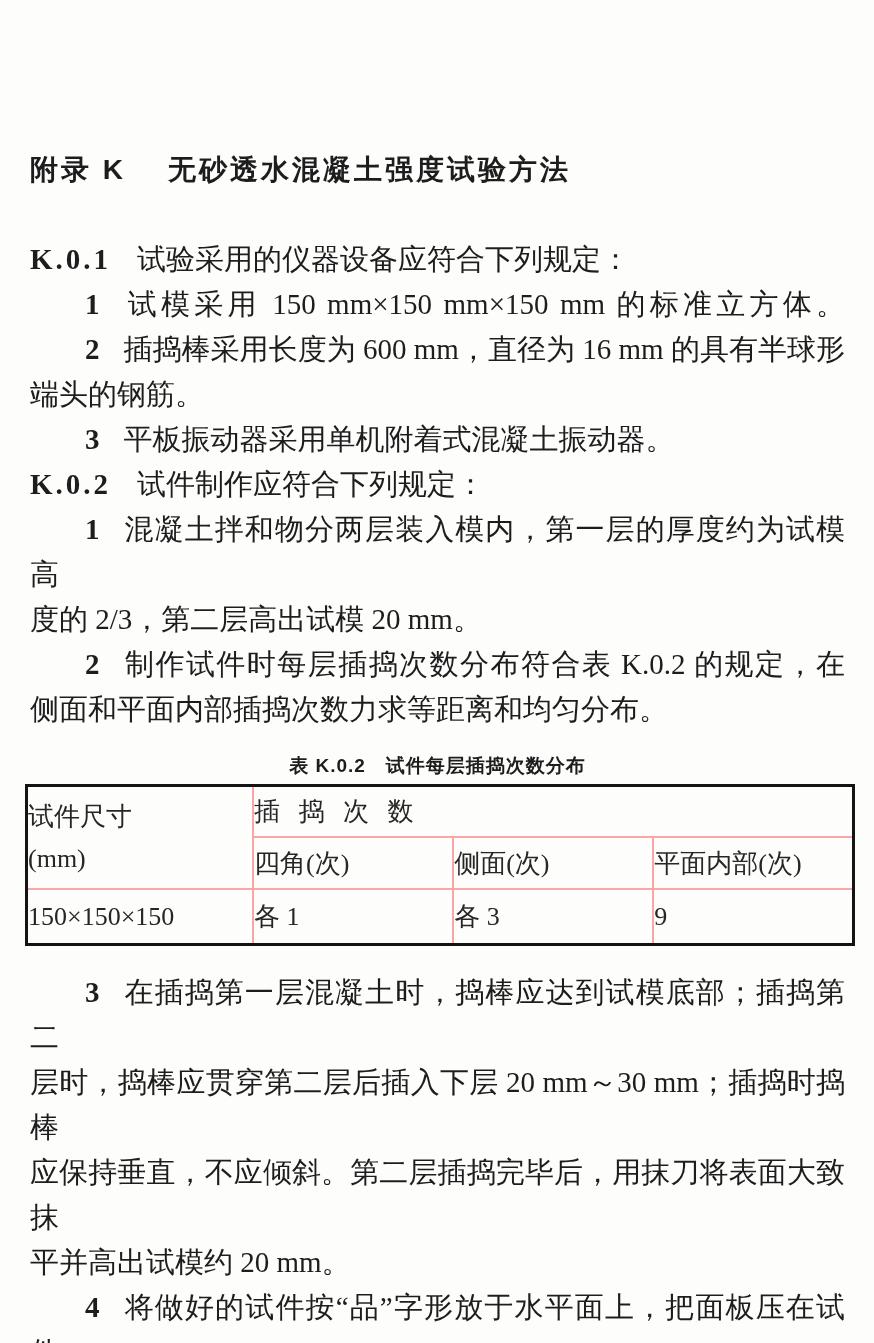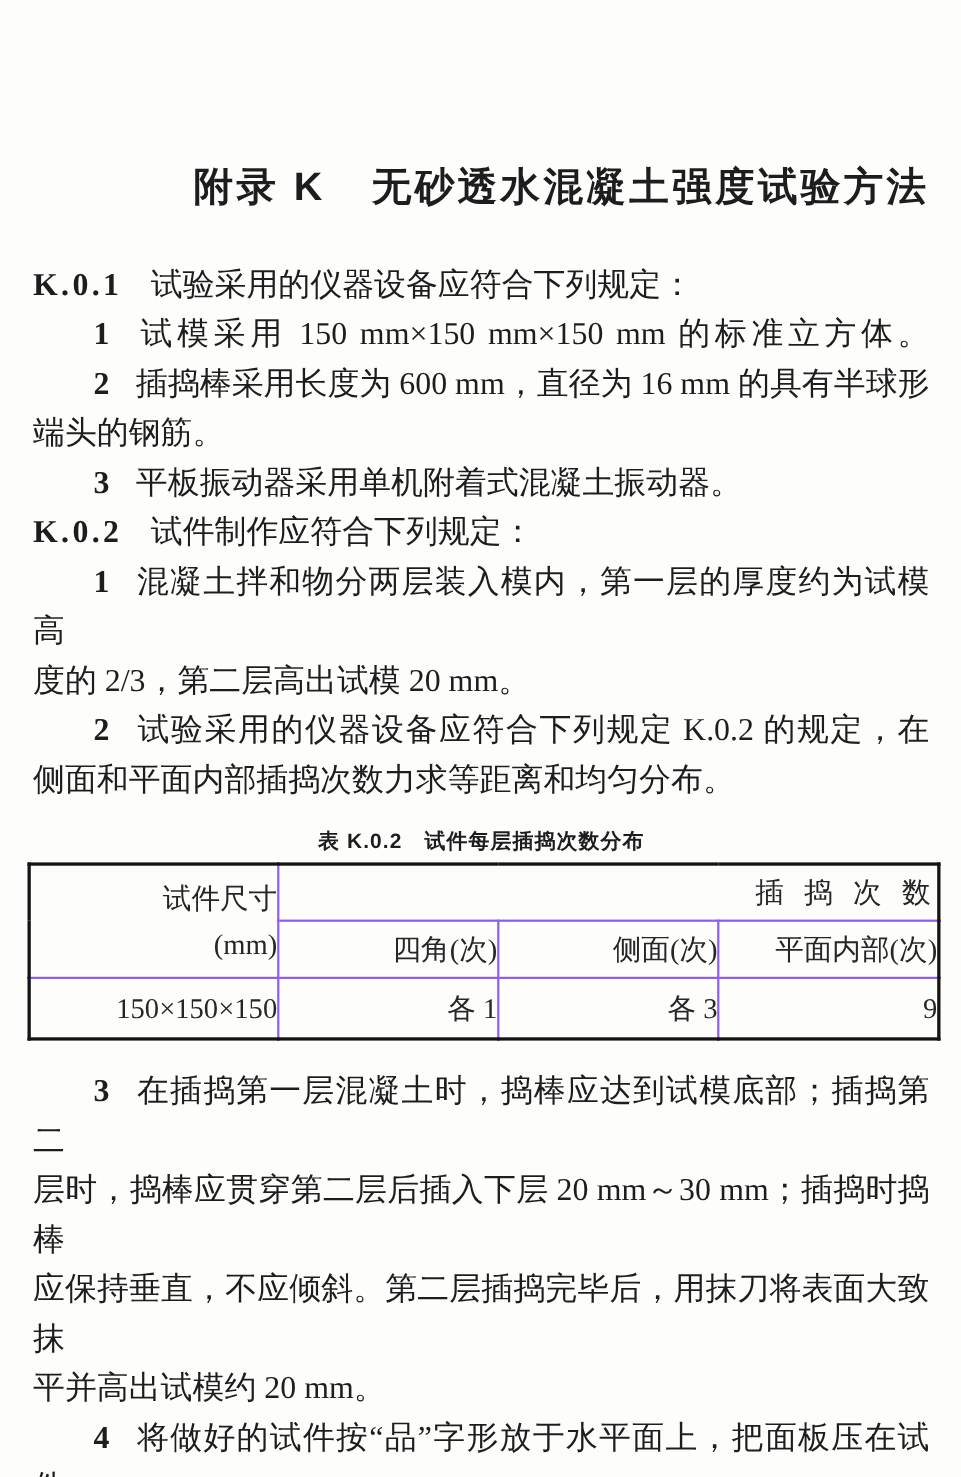--- a/index.html
+++ b/index.html
@@ -11,24 +11,24 @@
     background: #fdfdfc;
     color: #1d1d1d;
     font-family: "Liberation Serif", "DejaVu Serif", serif;
     overflow: hidden;
     box-sizing: border-box;
   }
   .content { padding: 0 29px 0 30px; }
 
   .doc-title {
     margin-top: 142px;
-    text-align: right;
+    text-align: left;
     font-family: "Liberation Sans", "DejaVu Sans", sans-serif;
     font-weight: bold;
-    font-size: 36px;
+    font-size: 28px;
     line-height: 55px;
     letter-spacing: 3px;
     white-space: nowrap;
   }
   .doc-title .title-text { margin-left: 42px; }
 
   .body-text { margin-top: 40px; font-size: 29px; line-height: 45px; }
   .body-text-after { margin-top: 24px; font-size: 29px; line-height: 45px; }
 
   .line { text-align: left; }
@@ -51,22 +51,22 @@
 
   table.k-table {
     margin-top: 2px;
     margin-left: -5px;
     width: 830px;
     border-collapse: collapse;
     border: 3px solid #141414;
     table-layout: fixed;
   }
   table.k-table td {
-    border: 2px solid #8b5cf6;
-    text-align: right;
+    border: 2px solid #fca5a5;
+    text-align: left;
     vertical-align: middle;
     font-size: 26px;
     color: #262626;
     padding: 0;
   }
   td.col-size { width: 224px; }
   td.col-a { width: 201px; }
   td.col-b { width: 199px; margin-left: 12px; }
   td.col-c { width: 194px; }
   tr.hrow1 td { height: 49px; }
@@ -108,21 +108,21 @@
       <div class="line">
         <span class="sec-label">K.0.2</span><span>试件制作应符合下列规定：</span>
       </div>
 
       <div class="line indent full">
         <span class="num">1</span><span>混凝土拌和物分两层装入模内，第一层的厚度约为试模高</span>
       </div>
       <div class="line">度的 2/3，第二层高出试模 20 mm。</div>
 
       <div class="line indent full">
-        <span class="num">2</span><span>试验采用的仪器设备应符合下列规定 K.0.2 的规定，在</span>
+        <span class="num">2</span><span>制作试件时每层插捣次数分布符合表 K.0.2 的规定，在</span>
       </div>
       <div class="line">侧面和平面内部插捣次数力求等距离和均匀分布。</div>
 
     </div>
 
     <div class="table-caption">
       <span>表 K.0.2</span><span class="caption-text">试件每层插捣次数分布</span>
     </div>
 
     <table class="k-table">

